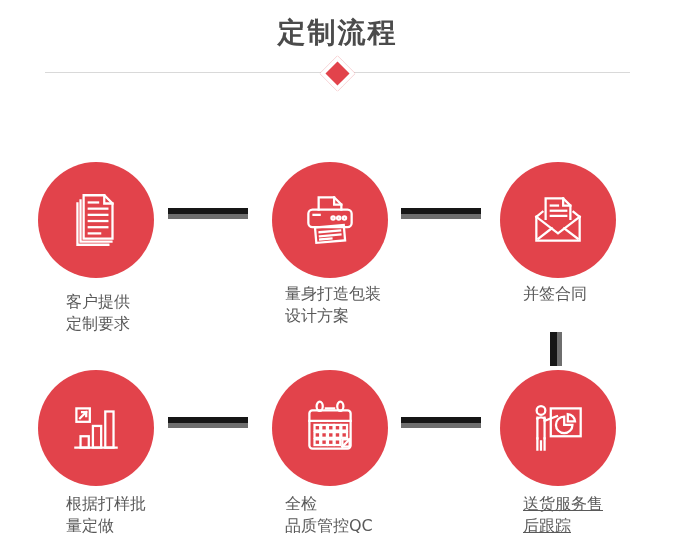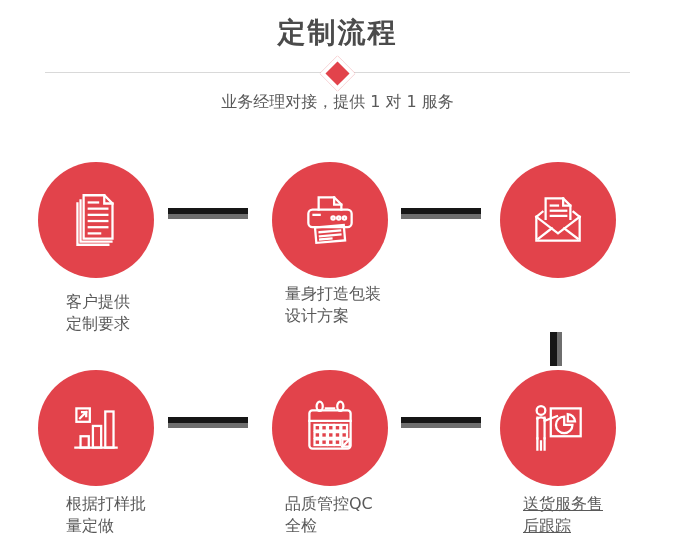--- a/index.html
+++ b/index.html
@@ -81,21 +81,20 @@
   }
 </style>
 </head>
 <body>
 
 <div class="stage">
 
   <div class="title">定制流程</div>
   <div class="divider"></div>
   <div class="diamond"></div>
-  <div class="subtitle">业务经理对接，提供 1 对 1 服务</div>
 
   <div class="circle c1">
     <svg viewBox="0 0 64 64">
       <path d="M14 16 v40 h30"></path>
       <path d="M17 13 v40 h30"></path>
       <path d="M20 8 h20 l8 8 v34 h-28 z"></path>
       <path d="M40 8 v8 h8"></path>
       <line x1="25" y1="15" x2="34" y2="15"></line>
       <line x1="25" y1="21" x2="43" y2="21"></line>
       <line x1="25" y1="27" x2="43" y2="27"></line>
@@ -196,27 +195,28 @@
 
   <div class="label l1">
     <span>客户提供</span>
     <span>定制要求</span>
   </div>
   <div class="label l2">
     <span>量身打造包装</span>
     <span>设计方案</span>
   </div>
   <div class="label l3">
+    <span>并签合同</span>
   </div>
   <div class="label l4">
     <span>根据打样批</span>
     <span>量定做</span>
   </div>
   <div class="label l5">
+    <span>全检</span>
     <span>品质管控QC</span>
-    <span>全检</span>
   </div>
   <div class="label l6">
     <span>送货服务售</span>
     <span>后跟踪</span>
   </div>
 
 </div>
 
 </body></html>

